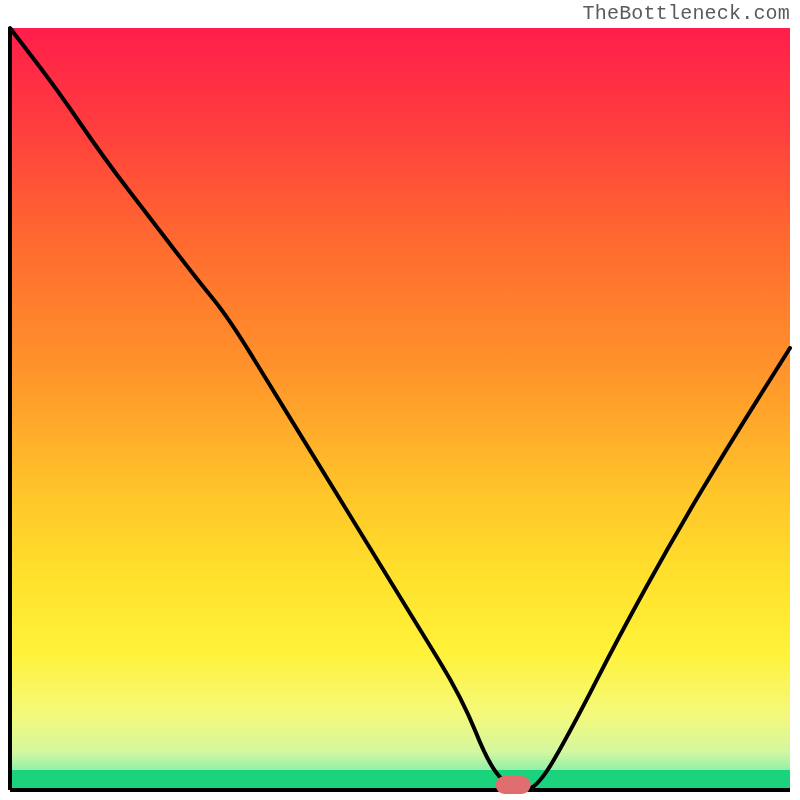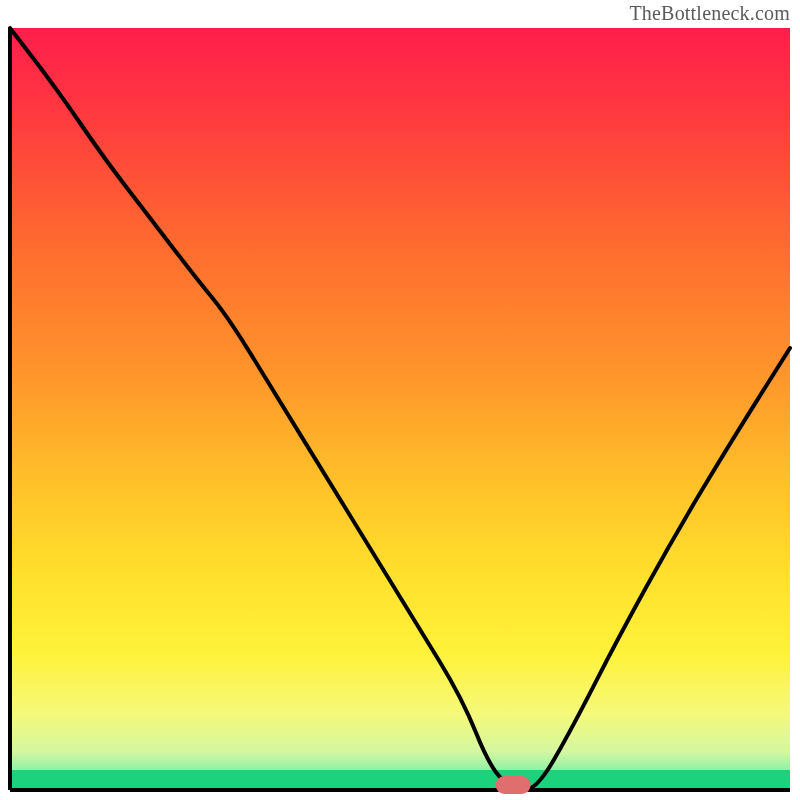--- a/index.html
+++ b/index.html
@@ -6,21 +6,21 @@
   html, body { width: 800px; height: 800px; overflow: hidden; background: #fff; }
   .container {
     position: relative;
     width: 800px;
     height: 800px;
   }
   .attribution {
     position: absolute;
     top: 2px;
     right: 10px;
-    font-family: Liberation Serif, serif;
+    font-family: Liberation Mono, monospace;
     font-size: 20px;
     color: #5b5b5b;
     font-weight: 500;
     letter-spacing: 0.2px;
   }
   svg.plot {
     position: absolute;
     left: 0;
     top: 0;
     width: 800px;

